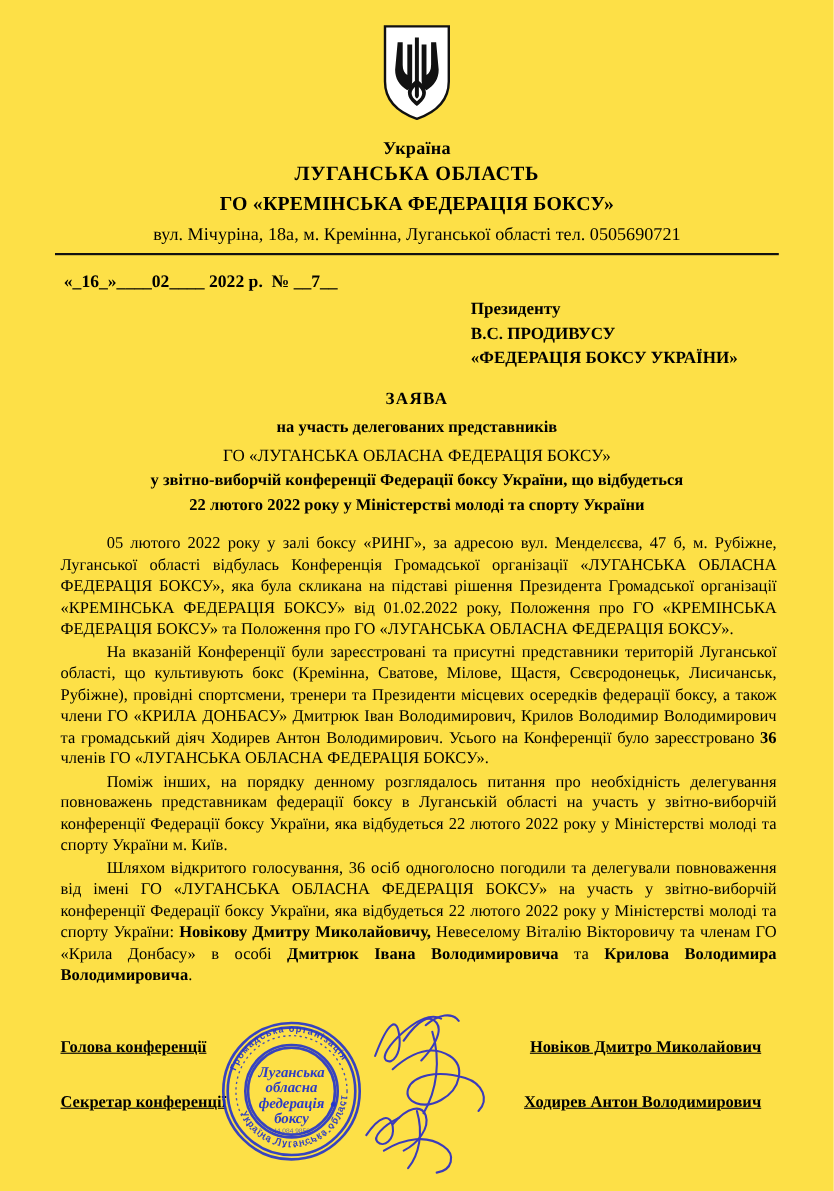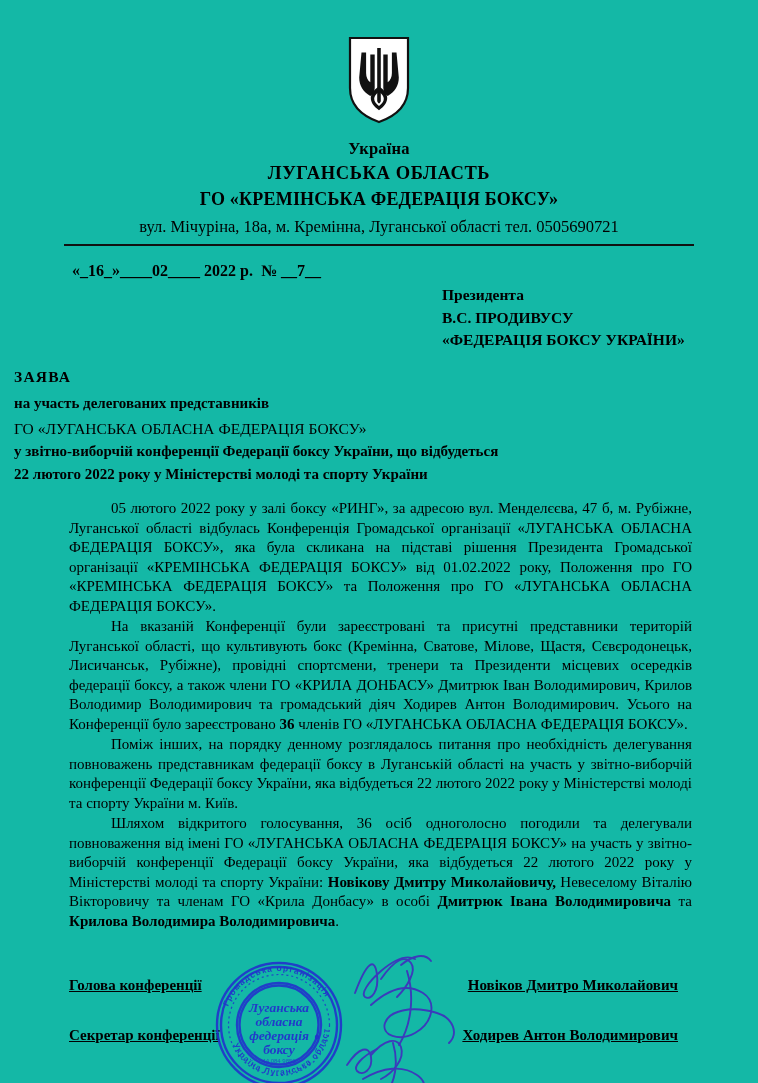--- a/index.html
+++ b/index.html
@@ -12,23 +12,23 @@
     height: 1083px;
     font-family: "Liberation Serif", "DejaVu Serif", serif;
     color: #000000;
     position: relative;
     overflow: hidden;
   }
   .page {
     position: relative;
     width: 758px;
     height: 1083px;
-    padding: 14px;
+    padding: 0;
     box-sizing: border-box;
-    background: #14b8a6;
+    background: #fde047;
   }
 
   
   .emblem-wrap {
     text-align: center;
     padding-top: 22px;
     height: 96px;
   }
   .emblem {
     display: inline-block;
@@ -91,21 +91,21 @@
     left: 428px;
     top: 22px;
     font-size: 15.5px;
     font-weight: bold;
     line-height: 1.45;
     text-align: left;
   }
 
   
   .title-block {
-    text-align: left;
+    text-align: center;
     margin-top: 14px;
   }
   .title-main {
     font-size: 15.5px;
     font-weight: bold;
     letter-spacing: 1.2px;
   }
   .title-sub {
     font-size: 15px;
     font-weight: bold;
@@ -204,21 +204,21 @@
     <div class="lh-country">Україна</div>
     <div class="lh-region">ЛУГАНСЬКА  ОБЛАСТЬ</div>
     <div class="lh-org">ГО «КРЕМІНСЬКА ФЕДЕРАЦІЯ БОКСУ»</div>
     <div class="lh-address">вул. Мічуріна, 18а, м. Кремінна, Луганської області  тел. 0505690721</div>
   </div>
   <hr class="rule">
 
   <div class="meta-row">
     <div class="doc-date">«_16_»____02____ 2022 р.  № __7__</div>
     <div class="recipient">
-      <div>Президента</div>
+      <div>Президенту</div>
       <div>В.С. ПРОДИВУСУ</div>
       <div>«ФЕДЕРАЦІЯ БОКСУ УКРАЇНИ»</div>
     </div>
   </div>
 
   <div class="title-block">
     <div class="title-main">ЗАЯВА</div>
     <div class="title-sub">на участь делегованих представників</div>
     <div class="title-org">ГО «ЛУГАНСЬКА ОБЛАСНА ФЕДЕРАЦІЯ БОКСУ»</div>
     <div class="title-line">у звітно-виборчій конференції Федерації боксу України, що відбудеться</div>

